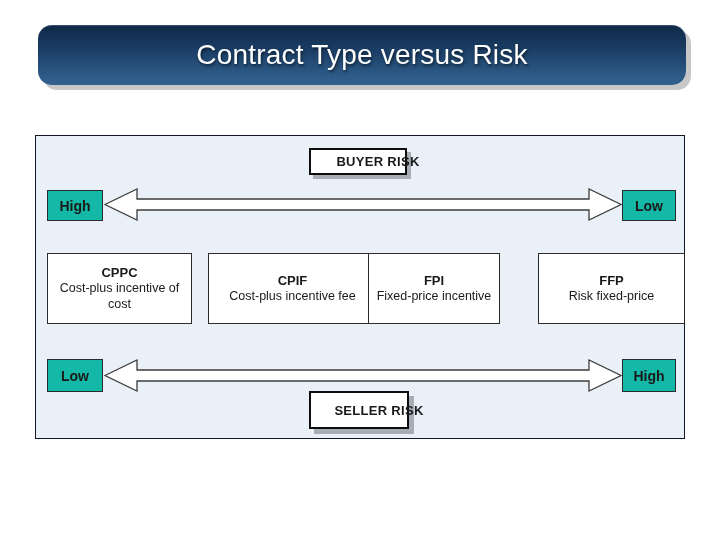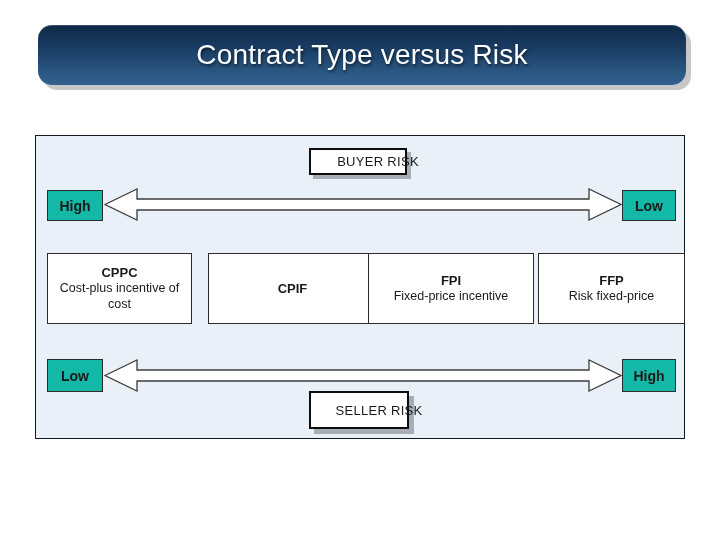--- a/index.html
+++ b/index.html
@@ -49,21 +49,21 @@
     border: 1px solid var(--panel-border, #101826);
     box-sizing: border-box;
   }
 
   
   .risk-box {
     position: absolute;
     background: #ffffff;
     border: 2px solid #0d0d0d;
     display: flex; align-items: center; justify-content: center;
-    font-weight: normal; font-size: 13px;
+    font-weight: bold; font-size: 13px;
     letter-spacing: 0.3px;
     white-space: nowrap;
     box-sizing: border-box;
     padding-left: 40px;
   }
   .risk-box.buyer  { left: 309px; top: 148px; width: 98px;  height: 27px; box-shadow: 4px 4px 0 #a6adb5; }
   .risk-box.seller { left: 309px; top: 391px; width: 100px; height: 38px; box-shadow: 5px 5px 0 #a6adb5; }
 
   
   .axis-box {
@@ -89,21 +89,21 @@
     position: absolute; top: 253px; height: 71px;
     background: #ffffff;
     border: 1px solid #2b2b2b;
     box-sizing: border-box;
     display: flex; flex-direction: column;
     align-items: center; justify-content: center;
     text-align: center;
   }
   .cbox.c1 { left: 47px;  width: 145px; }
   .cbox.c2 { left: 208px; width: 169px; }
-  .cbox.c3 { left: 368px; width: 166px; }
+  .cbox.c3 { left: 368px; width: 132px; }
   .cbox.c4 { left: 530px; width: 147px; margin-left: 8px; }
   .cbox-acronym { font-weight: bold; font-size: 13px; margin-bottom: 1px; }
   .cbox-desc    { font-size: 12.5px; line-height: 1.25; padding: 0 2px; }
 </style>
 </head>
 <body>
 
 <div class="slide">
 
   <div class="title-bar">
@@ -123,20 +123,21 @@
 
   <div class="axis-box tr">Low</div>
 
   <div class="cbox c1">
     <div class="cbox-acronym">CPPC</div>
     <div class="cbox-desc">Cost-plus incentive of cost</div>
   </div>
 
   <div class="cbox c2">
     <div class="cbox-acronym">CPIF</div>
+    <div class="cbox-desc">Cost-plus incentive fee</div>
   </div>
 
   <div class="cbox c3">
     <div class="cbox-acronym">FPI</div>
     <div class="cbox-desc">Fixed-price incentive</div>
   </div>
 
   <div class="cbox c4">
     <div class="cbox-acronym">FFP</div>
     <div class="cbox-desc">Risk fixed-price</div>

